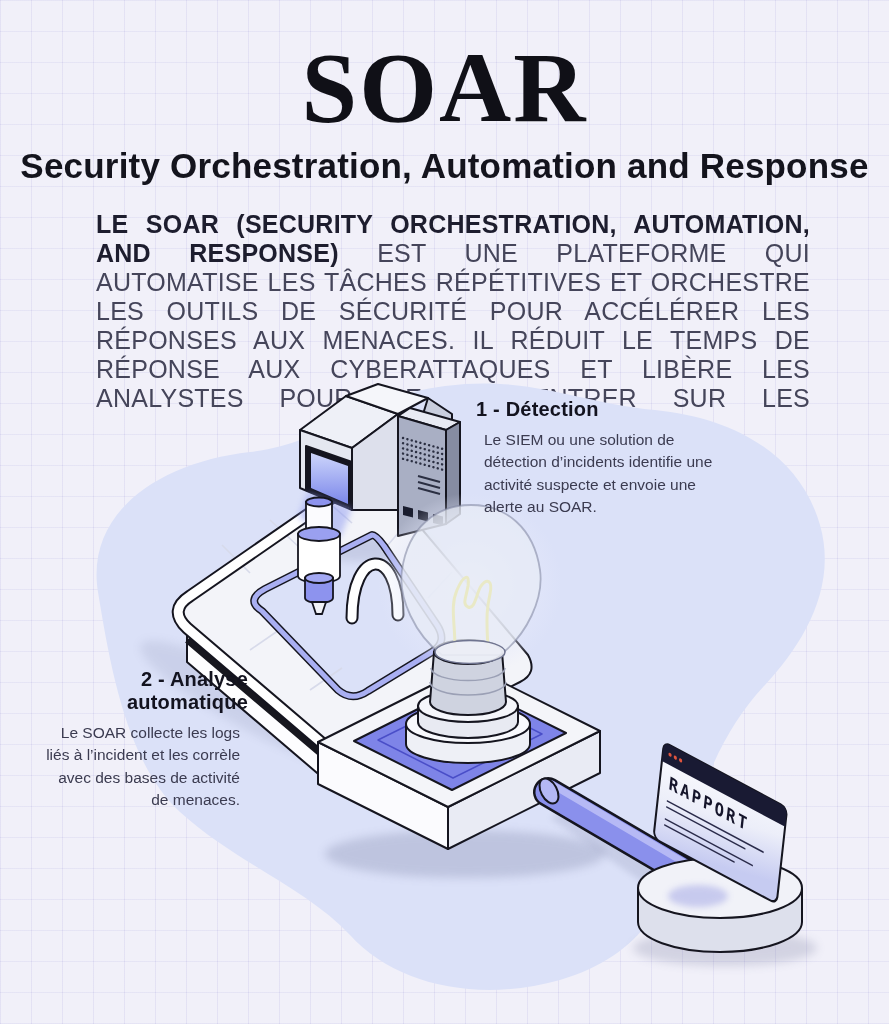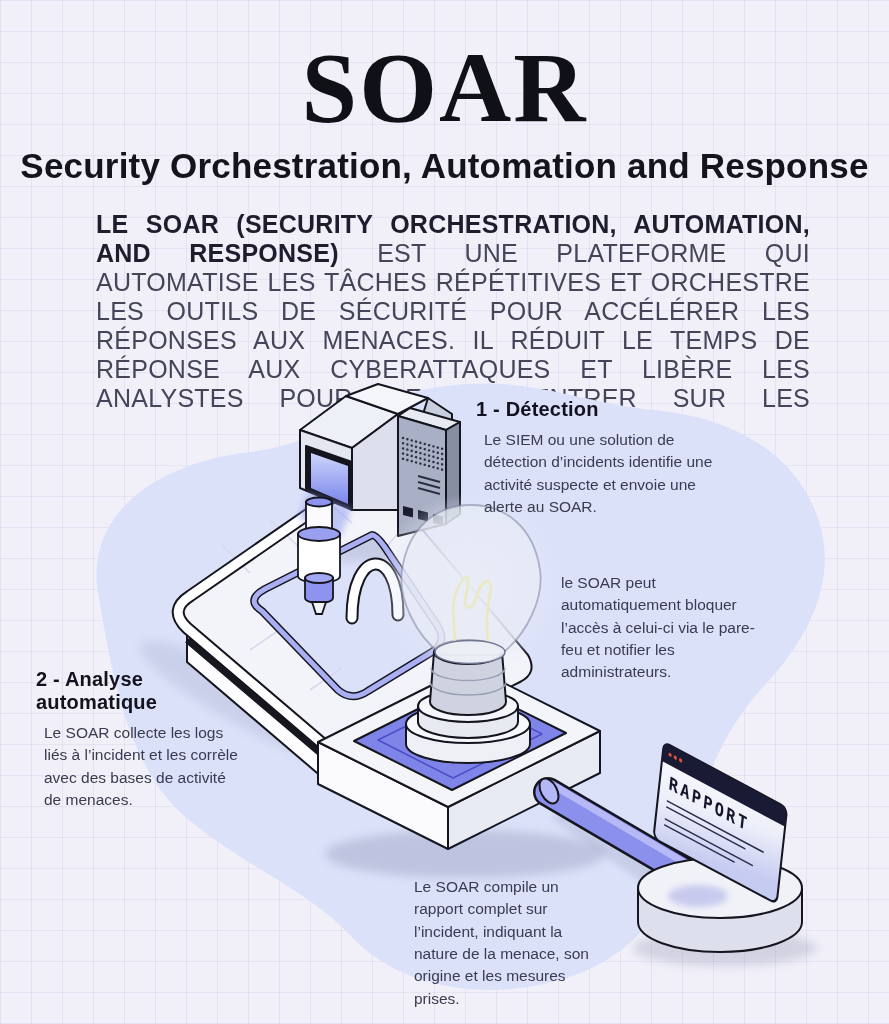--- a/index.html
+++ b/index.html
@@ -27,21 +27,21 @@
     position:absolute;top:202px;left:88px;width:714px;
     font-size:25px;line-height:29px;letter-spacing:.25px;
     text-align:justify;text-align-last:center;
     color:#45455a;font-weight:500;margin:8px;
   }
   .intro .lead{font-weight:800;color:#1d1d2e;}
   .illu{position:absolute;left:0;top:0;width:889px;height:1024px;}
   .step{position:absolute;}
   .step h3{margin:0 0 5px 0;font-size:20px;font-weight:800;color:#13131f;letter-spacing:.2px;}
   .step p{margin:8px;font-size:15.5px;line-height:1.44;color:#3b3b50;font-weight:500;}
-  .step.right{}
+  .step.right{text-align:right;}
   #step1{left:476px;top:398px;width:262px;}
   #step2{left:36px;top:668px;width:212px;}
   #step3{left:553px;top:564px;width:212px;}
   #step4{left:406px;top:868px;width:212px;}
 </style>
 </head>
 <body>
 
 <div class="page">
 
@@ -221,19 +221,17 @@
 
   <div class="step" id="step1">
     <h3>1 - Détection</h3>
     <p>Le SIEM ou une solution de détection d’incidents identifie une activité suspecte et envoie une alerte au SOAR.</p>
   </div>
   <div class="step right" id="step2">
     <h3>2 - Analyse automatique</h3>
     <p>Le SOAR collecte les logs liés à l’incident et les corrèle avec des bases de activité de menaces.</p>
   </div>
   <div class="step" id="step3">
-    <p>le SOAR peut automatiquement bloquer l’accès à celui-ci via le pare-feu et notifier les administrateurs.</p>
   </div>
   <div class="step right" id="step4">
-    <p>Le SOAR compile un rapport complet sur l’incident, indiquant la nature de la menace, son origine et les mesures prises.</p>
   </div>
 
 </div>
 
 </body></html>

